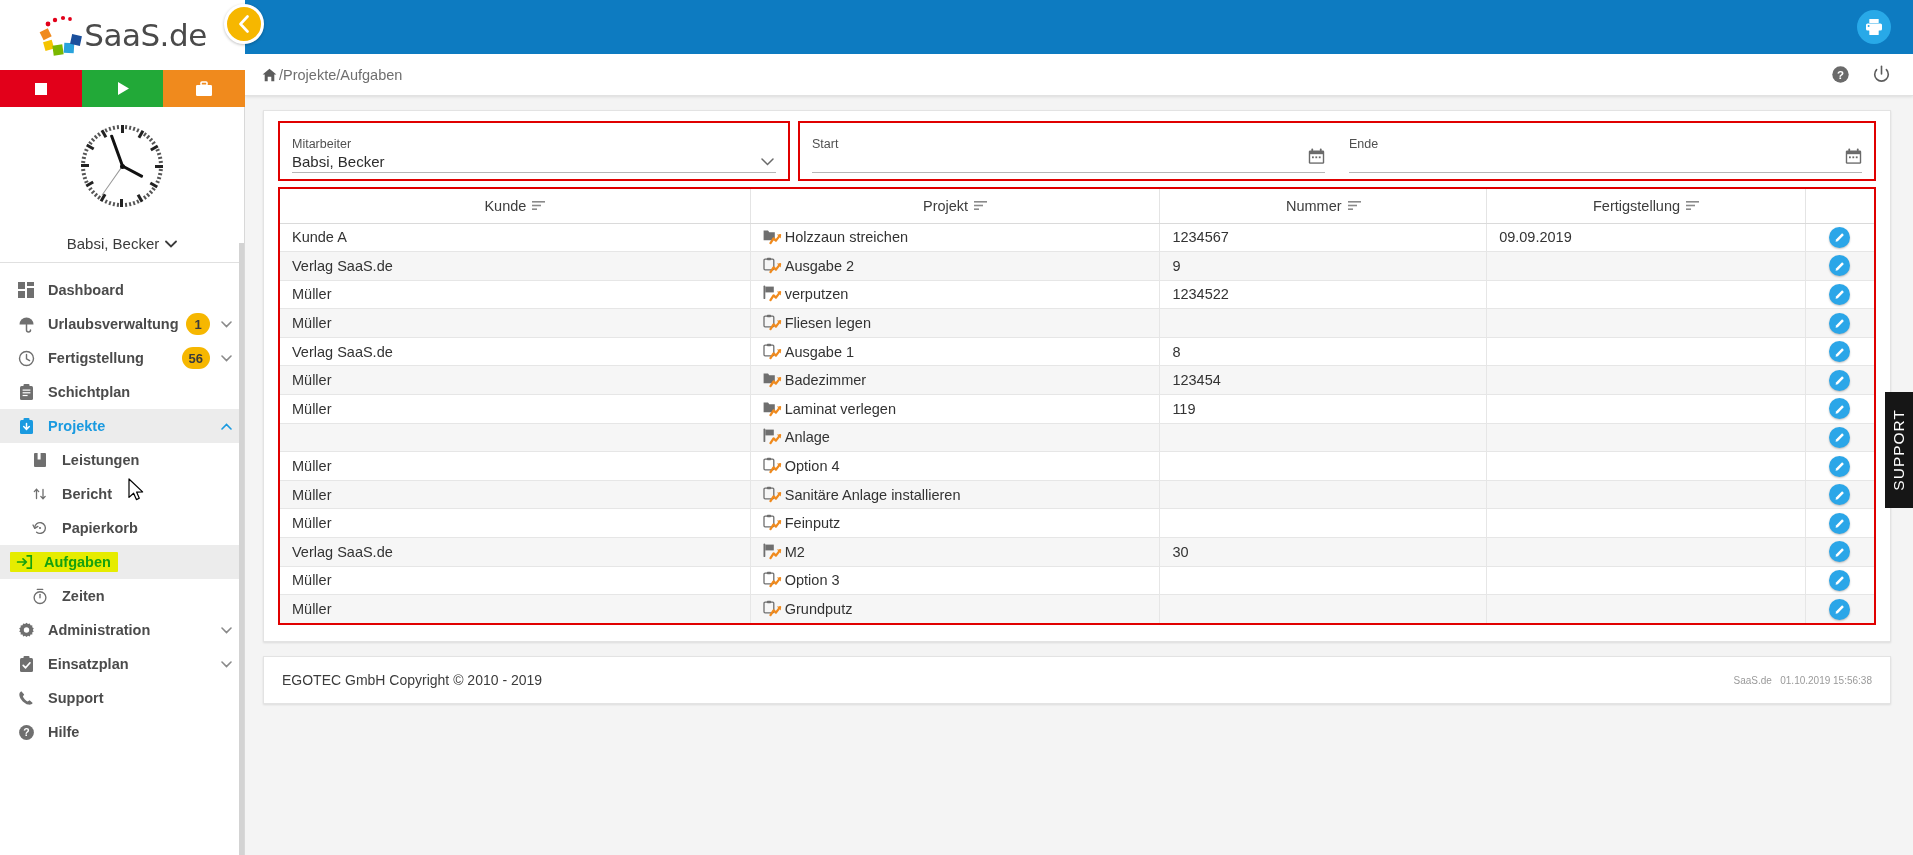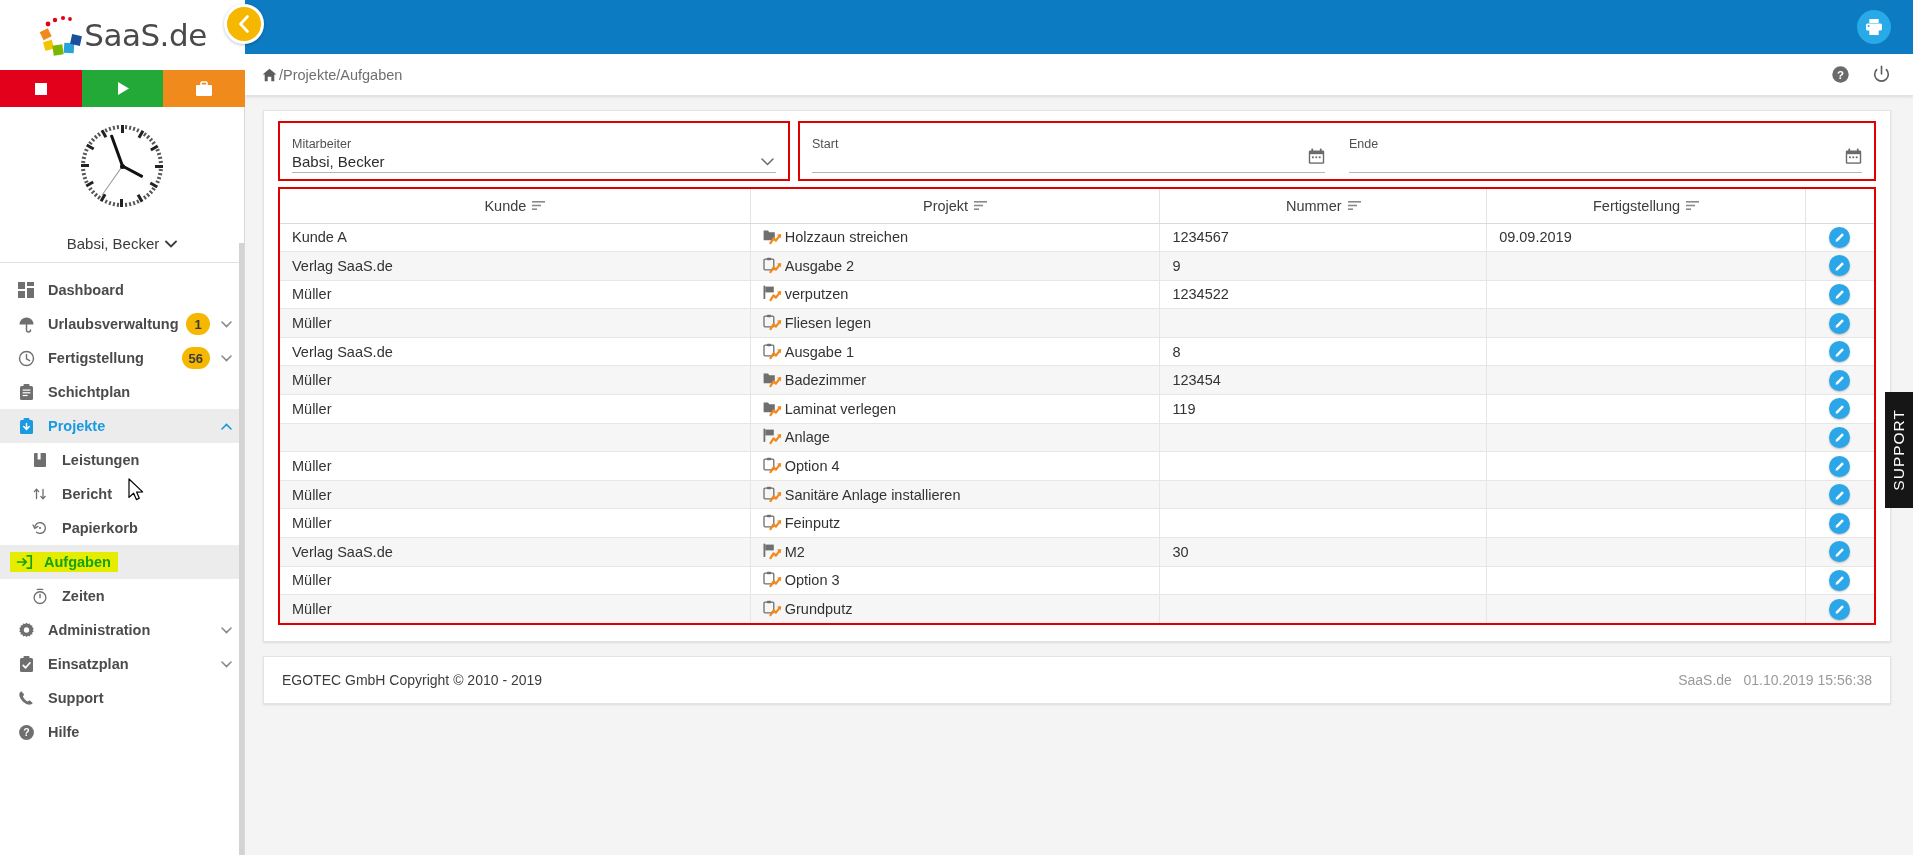--- a/index.html
+++ b/index.html
@@ -220,21 +220,21 @@
 
   
   #footer {
     margin: 14px 22px 0 18px;
     height: 48px; background: #fff; border: 1px solid #e3e3e3;
     box-shadow: 0 1px 2px rgba(0,0,0,.10);
     display: flex; align-items: center;
     padding: 0 18px;
   }
   #footer .fl { font-size: 14px; color: #3c3c3c; }
-  #footer .fr { margin-left: auto; font-size: 14px; color: #9a9a9a; }
+  #footer .fr { margin-left: auto; font-size: 10px; color: #9a9a9a; }
 
   
   #support-tab {
     position: absolute; right: 0; top: 392px;
     width: 28px; height: 116px; background: #161616;
     color: #fff; font-size: 15.5px; letter-spacing: 1px;
     display: flex; align-items: center; justify-content: center;
     cursor: pointer; z-index: 50;
   }
   #support-tab span {

